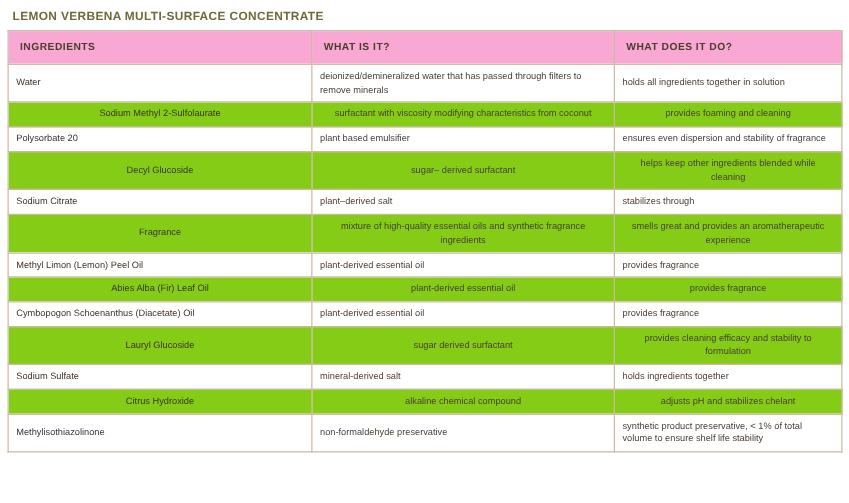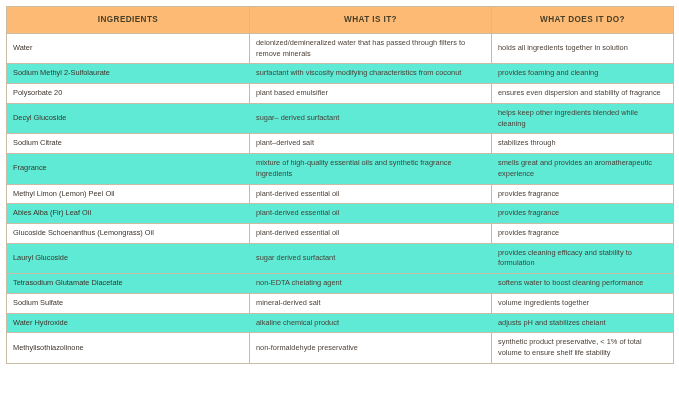--- a/index.html
+++ b/index.html
@@ -38,47 +38,49 @@
   table.ingredients th,
   table.ingredients td {
     border: 1px solid #c9bba4;
     vertical-align: middle;
     font-size: 7.4px;
     line-height: 1.45;
     padding: 4px 6px;
     color: #4a3f36;
   }
   table.ingredients thead th {
-    background: #fdba74;
-    text-align: center;
+    background: #f9a8d4;
+    text-align: left;
     font-weight: bold;
     font-size: 8.2px;
     letter-spacing: 0.4px;
     color: #4a4028;
-    padding: 7px 22px;
+    padding: 7px 9px;
     text-transform: uppercase;
   }
   col.c1 { width: 243px; }
   col.c2 { width: 242px; }
   col.c3 { width: 182px; }
   tbody tr.alt td {
-    background: #5eead4;
+    background: #84cc16;
+    text-align: center;
   }
   tbody tr td {
     background: #ffffff;
   }
   tbody td.ing {
     color: #3d332b;
   }
 </style>
 </head>
 <body>
 
 <div class="page">
 
+  <div class="doc-title">LEMON VERBENA MULTI-SURFACE CONCENTRATE</div>
 
   <table class="ingredients">
     <colgroup>
       <col class="c1">
       <col class="c2">
       <col class="c3">
     </colgroup>
     <thead>
       <tr>
         <th>INGREDIENTS</th>
@@ -121,42 +123,37 @@
         <td class="ing">Methyl Limon (Lemon) Peel Oil</td>
         <td>plant-derived essential oil</td>
         <td>provides fragrance</td>
       </tr>
       <tr class="alt">
         <td class="ing">Abies Alba (Fir) Leaf Oil</td>
         <td>plant-derived essential oil</td>
         <td>provides fragrance</td>
       </tr>
       <tr>
-        <td class="ing">Glucoside Schoenanthus (Lemongrass) Oil</td>
+        <td class="ing">Cymbopogon Schoenanthus (Diacetate) Oil</td>
         <td>plant-derived essential oil</td>
         <td>provides fragrance</td>
       </tr>
       <tr class="alt">
         <td class="ing">Lauryl Glucoside</td>
         <td>sugar derived surfactant</td>
         <td>provides cleaning efficacy and stability to formulation</td>
       </tr>
-      <tr class="alt">
-        <td class="ing">Tetrasodium Glutamate Diacetate</td>
-        <td>non-EDTA chelating agent</td>
-        <td>softens water to boost cleaning performance</td>
-      </tr>
       <tr>
         <td class="ing">Sodium Sulfate</td>
         <td>mineral-derived salt</td>
-        <td>volume ingredients together</td>
+        <td>holds ingredients together</td>
       </tr>
       <tr class="alt">
-        <td class="ing">Water Hydroxide</td>
-        <td>alkaline chemical product</td>
+        <td class="ing">Citrus Hydroxide</td>
+        <td>alkaline chemical compound</td>
         <td>adjusts pH and stabilizes chelant</td>
       </tr>
       <tr>
         <td class="ing">Methylisothiazolinone</td>
         <td>non-formaldehyde preservative</td>
         <td>synthetic product preservative, &lt; 1% of total volume to ensure shelf life stability</td>
       </tr>
 
     </tbody>
   </table>

